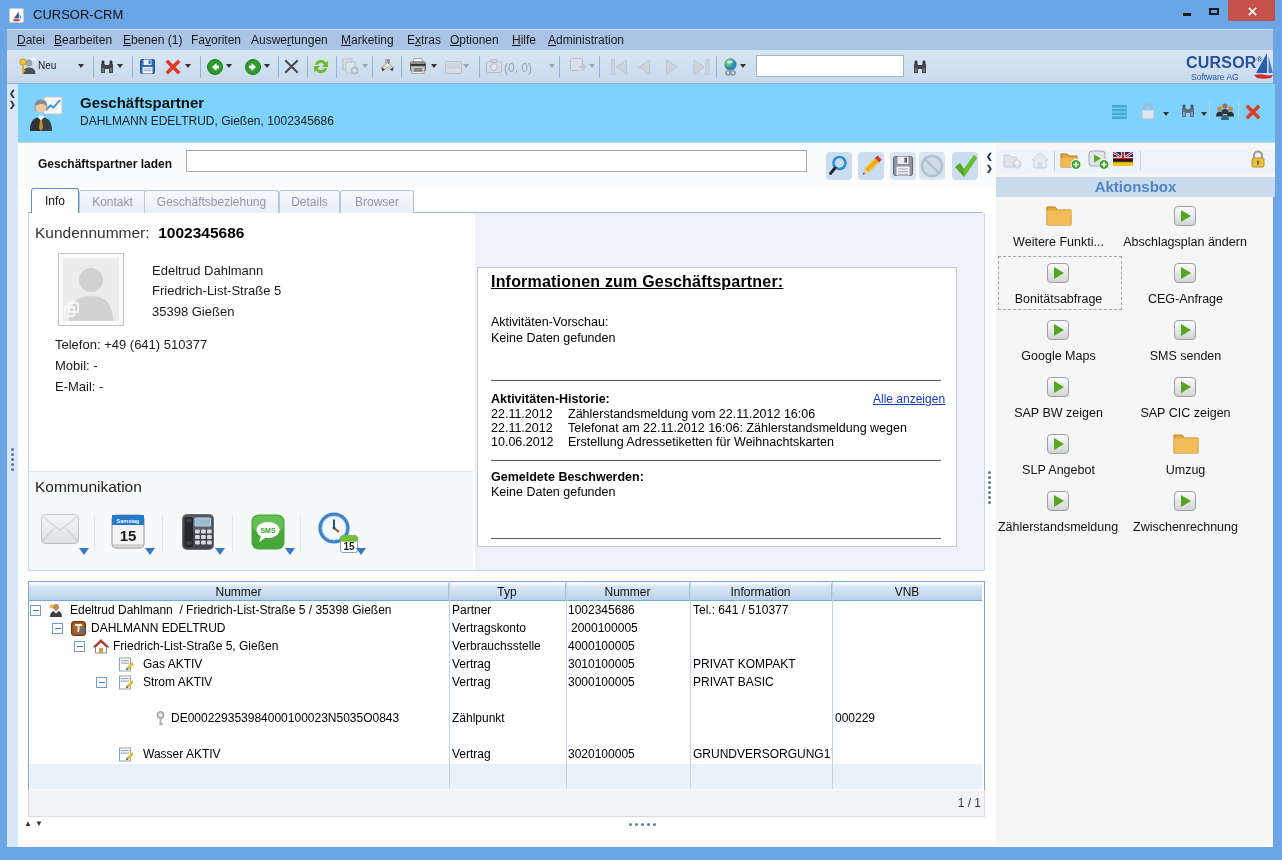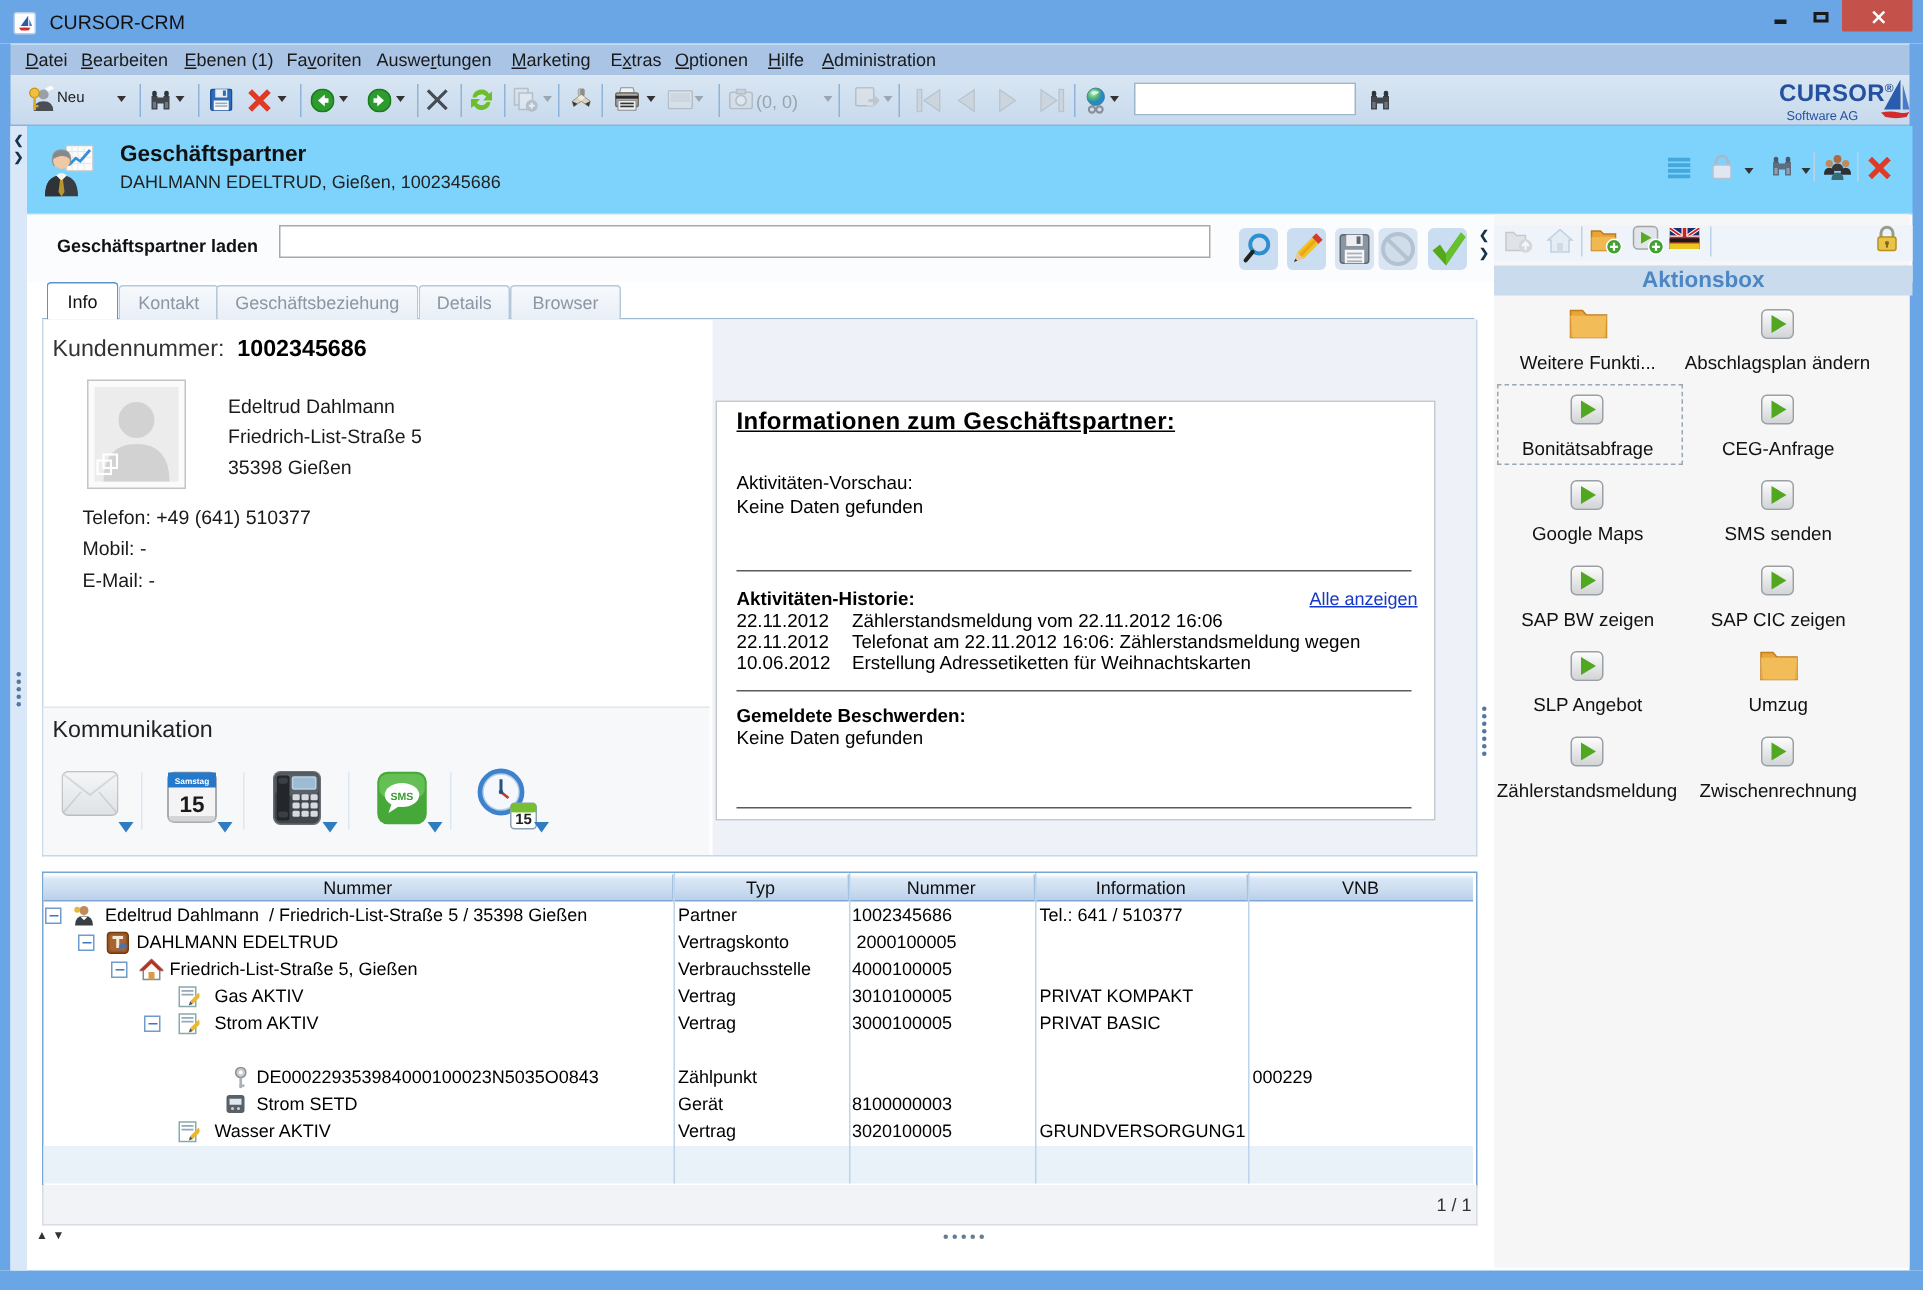--- a/index.html
+++ b/index.html
@@ -541,31 +541,20 @@
  <span class="ric" style="left:125px"><svg width="13" height="15" viewBox="0 0 13 15">
           <circle cx="6.5" cy="4" r="3.4" fill="#c8cdd2" stroke="#8a9098"></circle>
           <circle cx="6.5" cy="4" r="1.3" fill="#fff"></circle>
           <rect x="5.6" y="7.4" width="1.8" height="7" fill="#aab0b6"></rect>
           <rect x="5.6" y="12" width="3.4" height="1.6" fill="#aab0b6"></rect>
         </svg></span>
  <span style="position:absolute;left:142px">DE000229353984000100023N5035O0843</span>
  <span style="position:absolute;left:423px">Zählpunkt</span>
       <span style="position:absolute;left:806px">000229</span>
     </div>
-<div class="ab tr" style="left:29px;top:727px;width:953px">
- <span class="ric" style="left:121px"><svg width="14" height="14" viewBox="0 0 14 14">
-          <rect x="1" y="1" width="12" height="12" rx="2" fill="#5a6068"></rect>
-          <rect x="3" y="3.5" width="8" height="4" fill="#dfe8ee"></rect>
-          <circle cx="5" cy="10" r="1" fill="#c8d0d6"></circle>
-          <circle cx="9" cy="10" r="1" fill="#c8d0d6"></circle>
-        </svg></span>
- <span style="position:absolute;left:142px">Strom SETD</span>
- <span style="position:absolute;left:423px">Gerät</span>
-      <span style="position:absolute;left:539px">8100000003</span>
-    </div>
 <div class="ab tr" style="left:29px;top:745px;width:953px">
  <span class="ric" style="left:89px"><svg width="15" height="15" viewBox="0 0 15 15">
           <rect x="1.5" y="1" width="11" height="13" fill="#fff" stroke="#8aa"></rect>
           <rect x="3" y="3" width="8" height="1.2" fill="#9ab"></rect>
           <rect x="3" y="5.5" width="8" height="1.2" fill="#9ab"></rect>
           <g transform="rotate(45 11 10)">
             <rect x="9.8" y="4" width="2.6" height="8" fill="#e8b830"></rect>
             <path d="M9.8 12 L11.1 14.5 L12.4 12Z" fill="#555"></path>
           </g>
         </svg></span>

